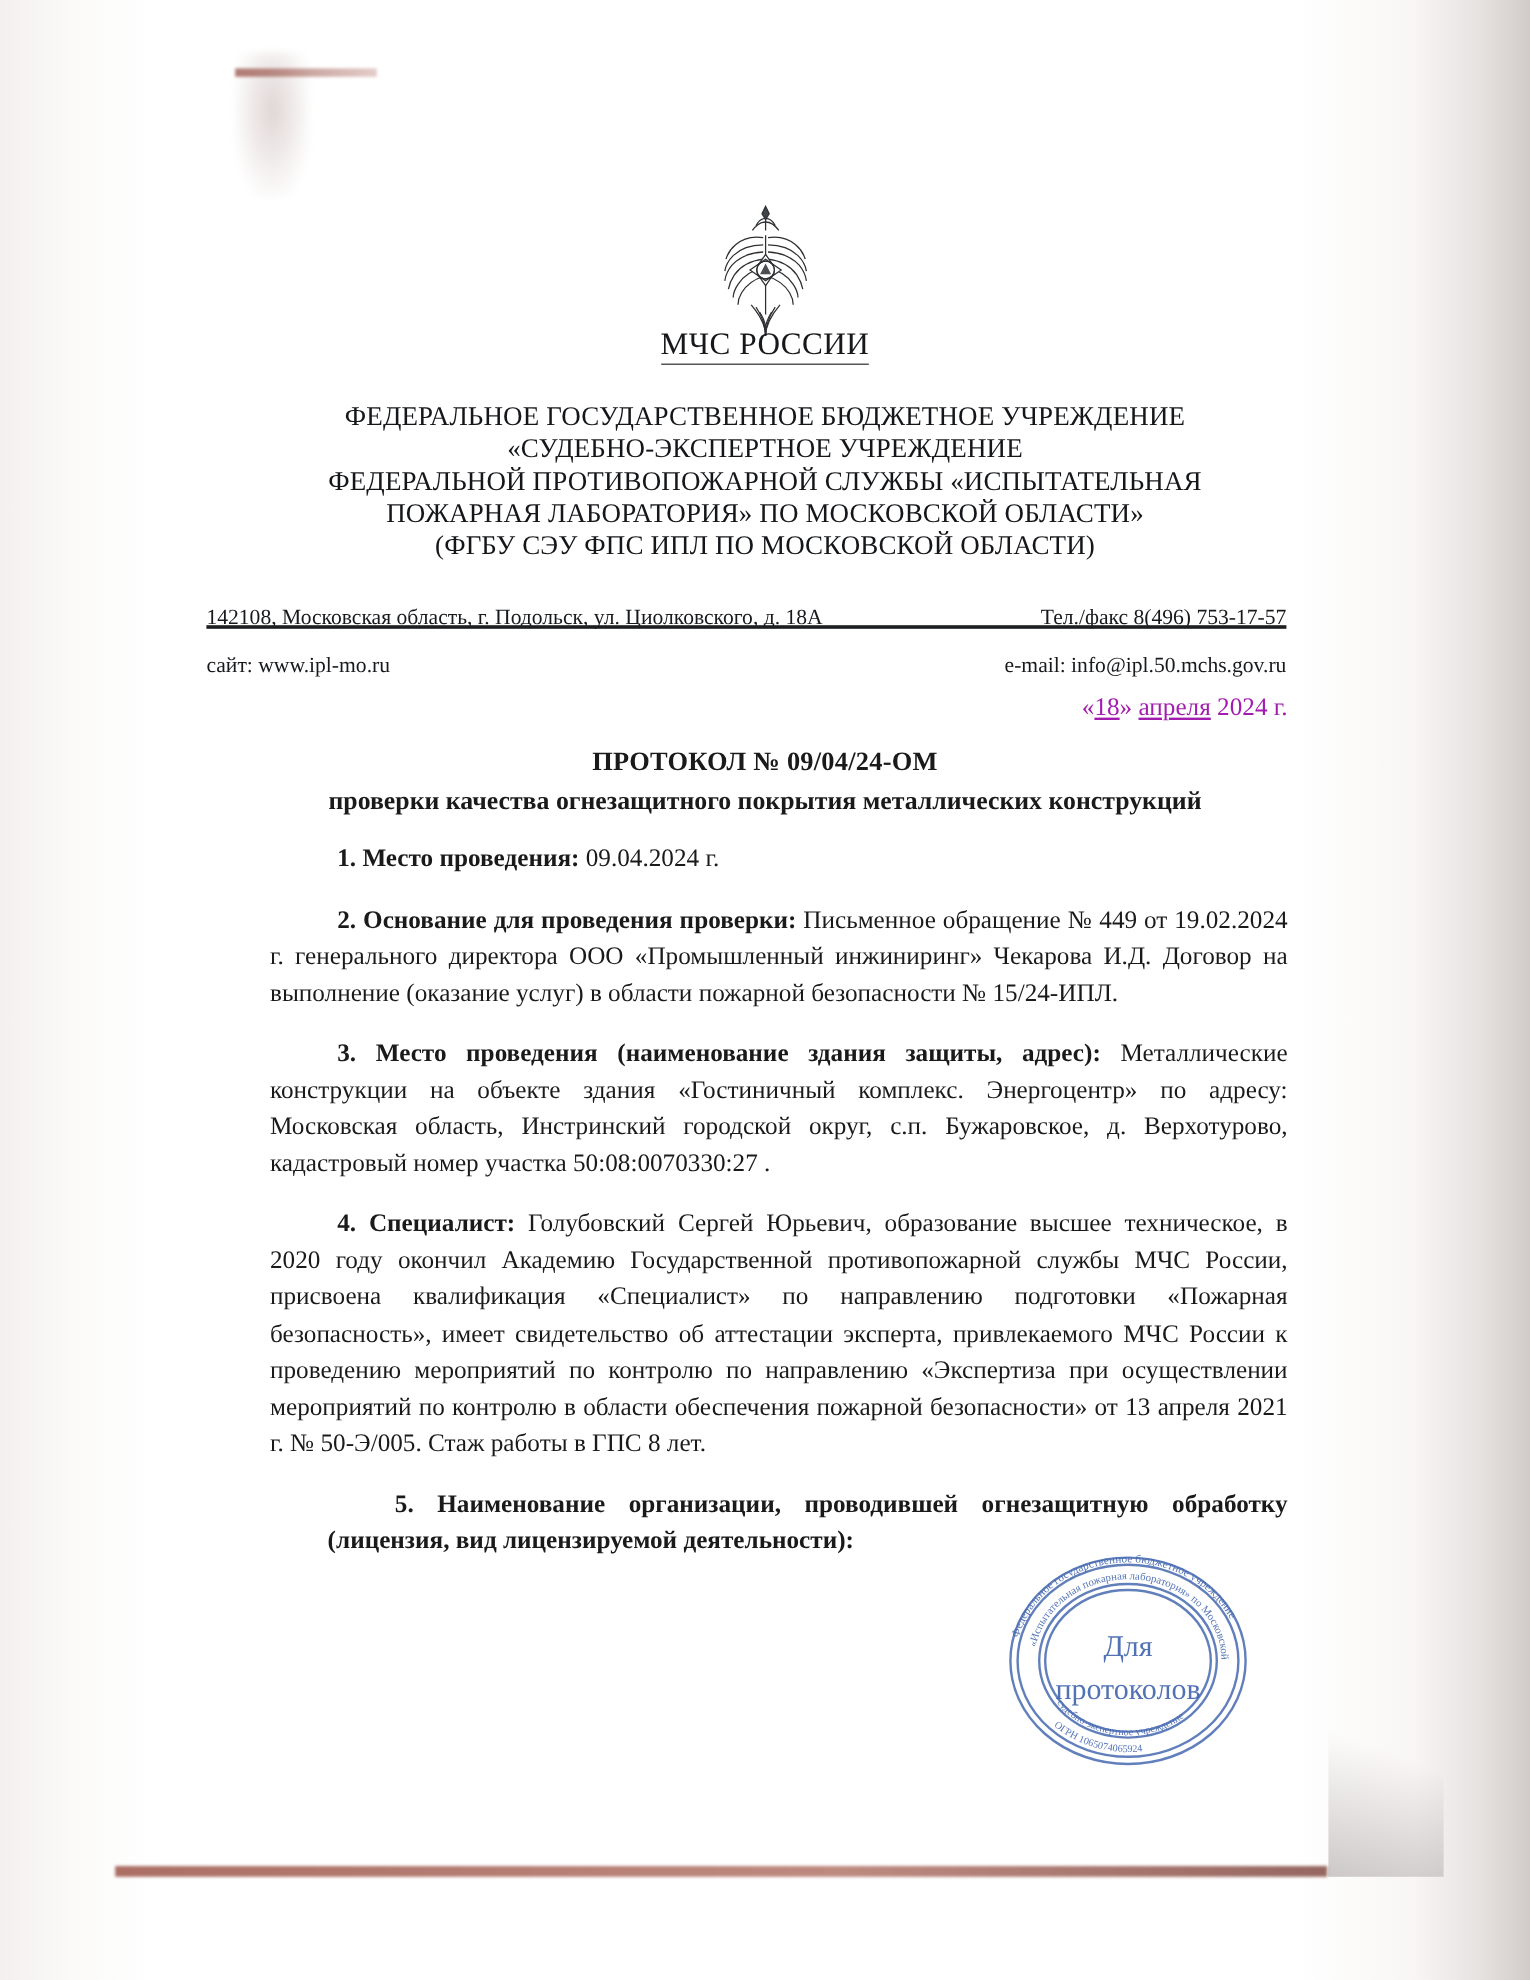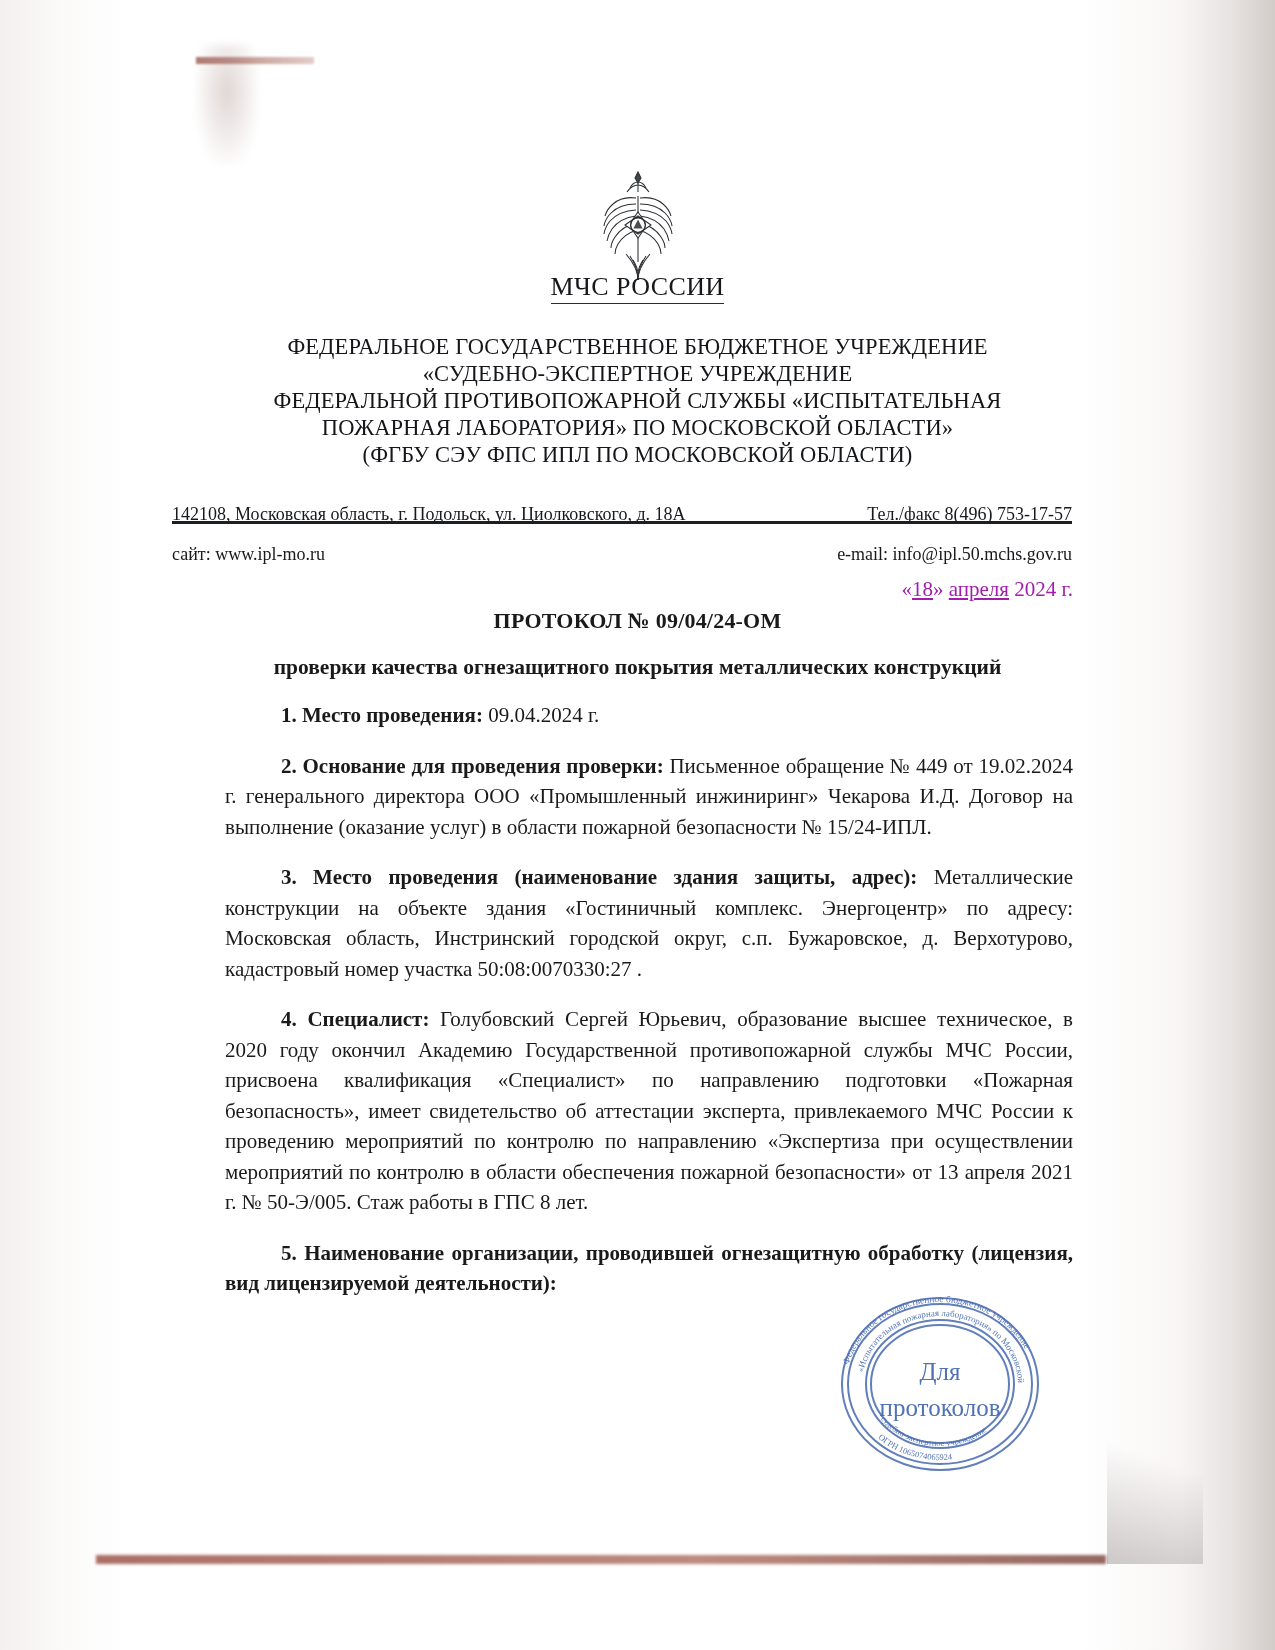--- a/index.html
+++ b/index.html
@@ -132,21 +132,21 @@
     top: 577px;
     font-size: 21px;
     color: #a21caf;
   }
   .doc-date .u { text-decoration: underline; text-underline-offset: 2px; }
 
   
   .protocol-title {
     position: absolute;
     left: 0; right: 0;
-    top: 608px;
+    top: 622px;
     text-align: center;
     font-size: 22px;
     font-weight: bold;
     letter-spacing: 0.2px;
   }
   .protocol-subtitle {
     position: absolute;
     left: 160px;
     width: 955px;
     top: 655px;
@@ -163,21 +163,21 @@
     top: 700px;
     font-size: 21px;
     line-height: 30.5px;
     text-align: justify;
     text-justify: inter-word;
   }
   .body-block p {
     margin: 0 0 20px 0;
     text-indent: 56px;
   }
-  .body-block p.tight { margin-bottom: 20px; }
+  .body-block p.tight { margin-bottom: 20px; margin-left: 48px; }
   .body-block p.dash {
     text-indent: 0;
     margin: 0 0 2px 0;
     padding-left: 52px;
     text-align: left;
   }
   .body-block b { font-weight: bold; }
 
   
   .stamp {

